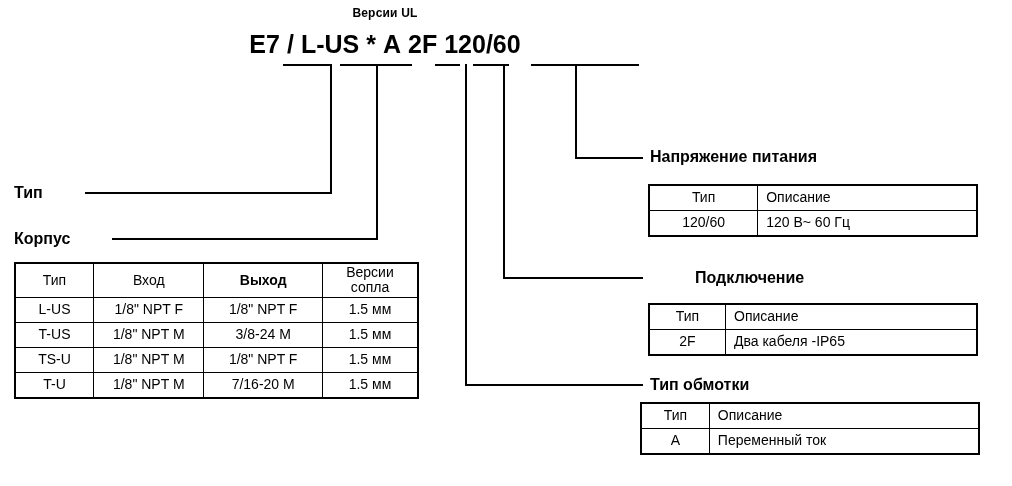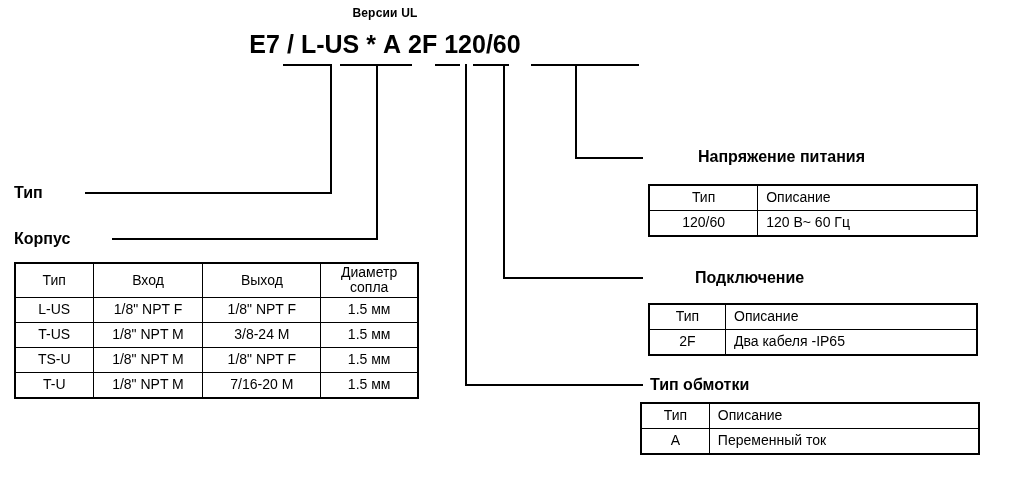--- a/index.html
+++ b/index.html
@@ -69,21 +69,21 @@
     white-space: nowrap;
   }
   table.t th { font-weight: normal; }
   table.t.outer { border: 2px solid #000; }
 
   
   #type-table { width: 405px; }
   #type-table th, #type-table td { height: 20px; }
   #type-table .c0 { width: 76px; }
   #type-table .c1 { width: 106px; }
-  #type-table .c2 { width: 118px; }
+  #type-table .c2 { width: 118px; font-weight: bold; }
   #type-table .c3 { width: 99px; }
   #type-table .hdr-nozzle { line-height: 1.1; padding: 1px 4px; }
 
   
   .rt { font-size: 14px; }
   .rt td, .rt th { height: 20px; }
   #voltage-table { width: 330px; }
   #voltage-table .c0 { width: 104px; }
   #voltage-table .c1 { width: 224px; text-align: left; padding-left: 8px; }
   #conn-table { width: 330px; }
@@ -124,21 +124,21 @@
   <div class="abs ln hln" style="left:112px; top:238px; width:266px;"></div>
   <div class="abs lbl" style="left:14px; top:230px;">Корпус</div>
 
   <table class="t outer abs" id="type-table" style="left:14px; top:262px;">
     <thead>
       <tr>
         <th class="c0">Тип</th>
         <th class="c1">Вход</th>
         <th class="c2">Выход</th>
         <th class="c3 hdr-nozzle">
-          <span>Диаметр</span><br>
+          <span>Версии</span><br>
           <span>сопла</span>
         </th>
       </tr>
     </thead>
     <tbody>
       <tr>
         <td>L-US</td>
         <td>1/8" NPT F</td>
         <td>1/8" NPT F</td>
         <td>1.5 мм</td>
@@ -159,21 +159,21 @@
         <td>T-U</td>
         <td>1/8" NPT M</td>
         <td>7/16-20 M</td>
         <td>1.5 мм</td>
       </tr>
     </tbody>
   </table>
 
   <div class="abs ln vln" style="left:575px; top:64px; height:95px;"></div>
   <div class="abs ln hln" style="left:575px; top:157px; width:68px;"></div>
-  <div class="abs rlbl" style="left:650px; top:148px;margin-left:48px;">Напряжение питания</div>
+  <div class="abs rlbl" style="left:650px; top:148px;">Напряжение питания</div>
 
   <table class="t outer abs rt" id="voltage-table" style="left:648px; top:184px;">
     <thead>
       <tr>
         <th class="c0">Тип</th>
         <th class="c1">Описание</th>
       </tr>
     </thead>
     <tbody>
       <tr>

